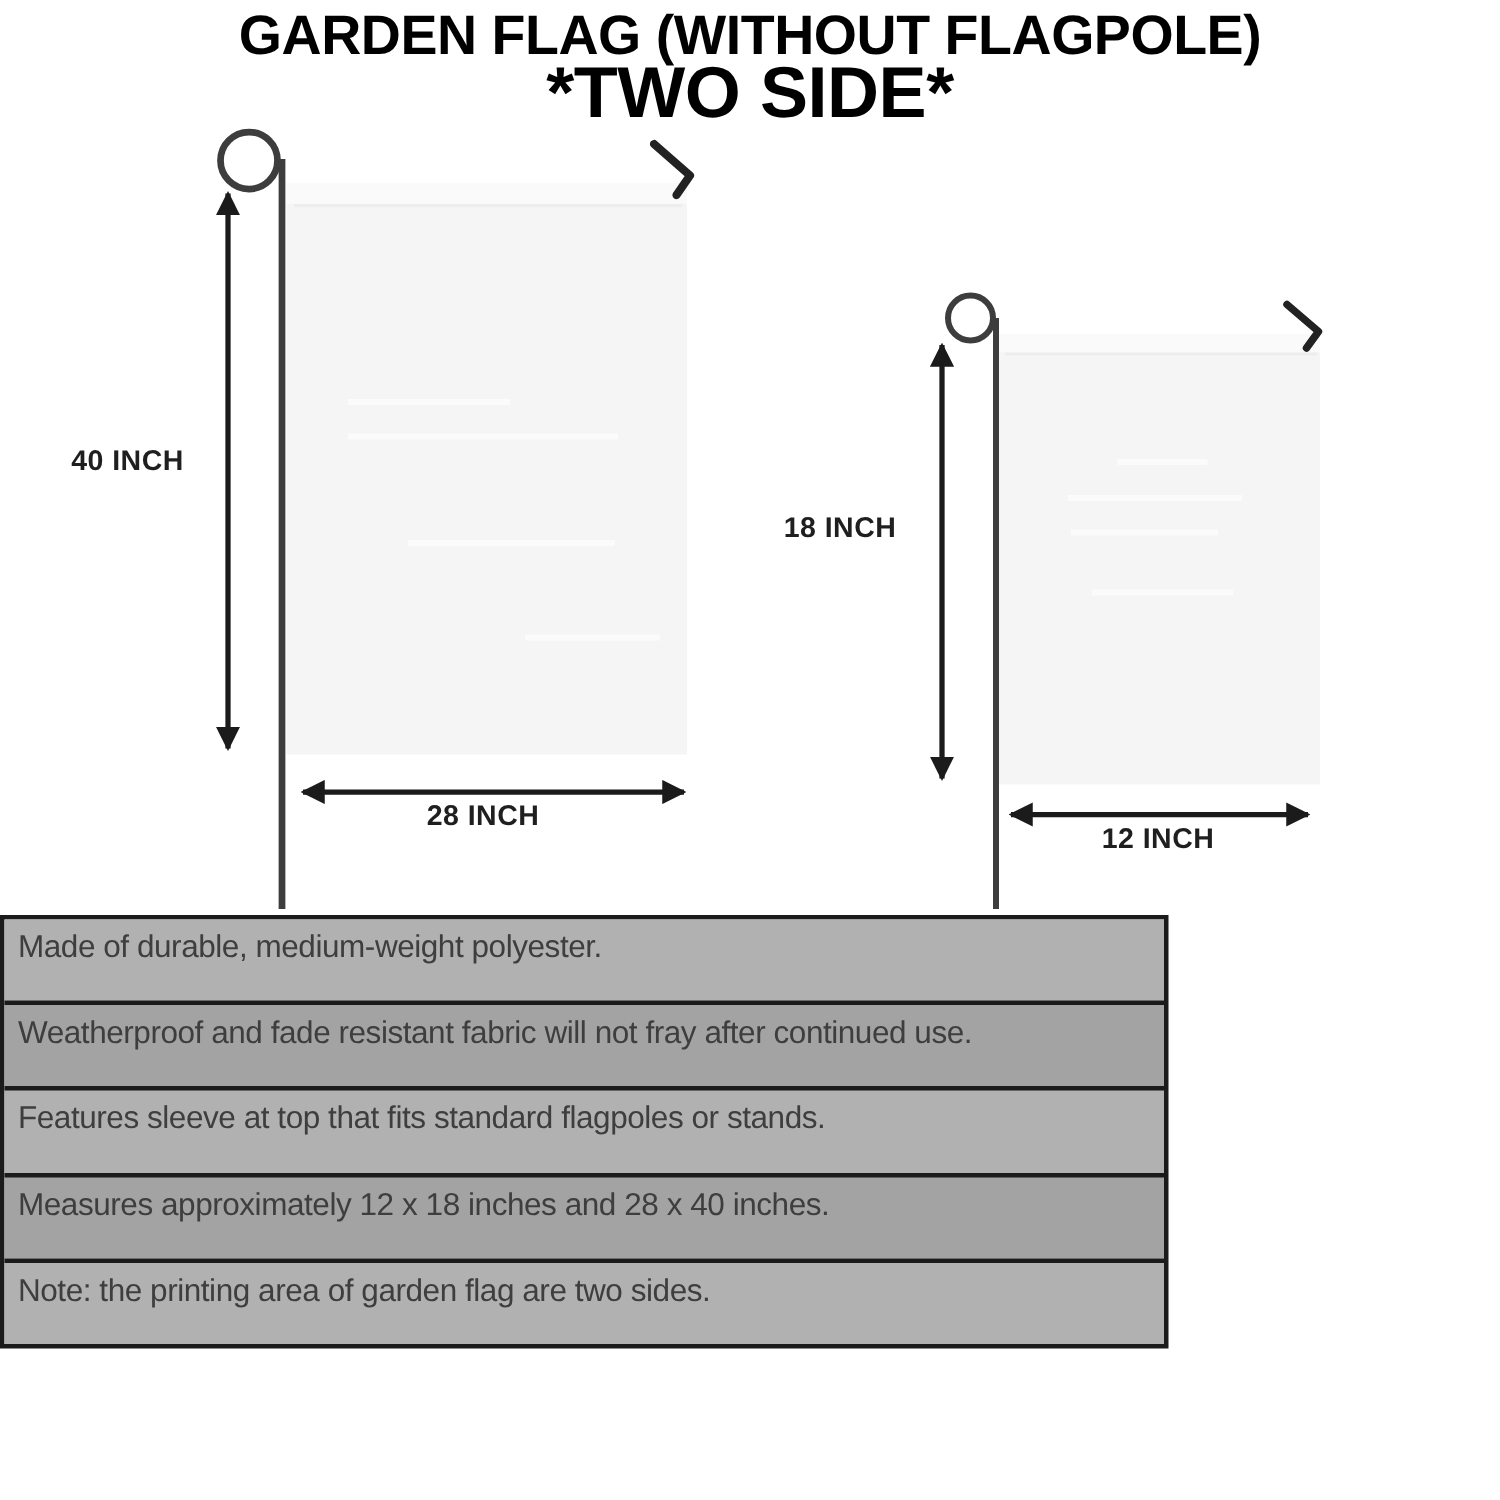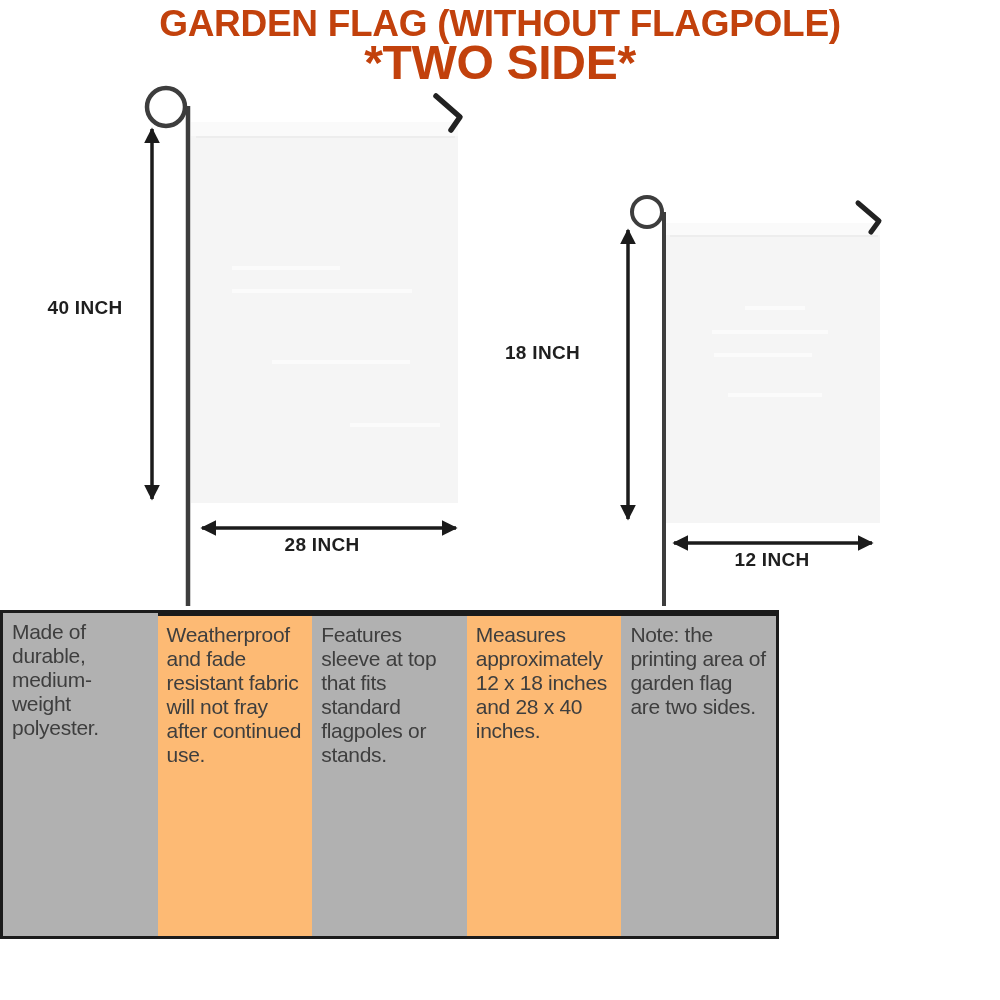--- a/index.html
+++ b/index.html
@@ -14,21 +14,21 @@
     overflow: hidden;
   }
 
   
   .title-block {
     position: absolute;
     top: 4px;
     left: 0;
     width: 100%;
     text-align: center;
-    color: #c2410c;
+    color: #000000;
     z-index: 3;
   }
   .title-line1 {
     font-size: 37px;
     font-weight: bold;
     letter-spacing: -0.3px;
     line-height: 40px;
   }
   .title-line2 {
     font-size: 48px;
@@ -51,46 +51,46 @@
     position: absolute;
     font-size: 19px;
     font-weight: bold;
     color: #1f1f1f;
     letter-spacing: 0.3px;
     z-index: 2;
     white-space: nowrap;
   }
   .label-40 { left: 30px;  top: 297px; width: 110px; text-align: center; }
   .label-28 { left: 232px; top: 534px; width: 180px; text-align: center; }
-  .label-18 { left: 505px; top: 342px; width: 110px; text-align: left; }
+  .label-18 { left: 505px; top: 342px; width: 110px; text-align: center; }
   .label-12 { left: 682px; top: 549px; width: 180px; text-align: center; }
 
   
   .features-table {
     position: absolute;
     left: 0;
     top: 610px;
     width: 779px;
-    height: 329px;
+    height: 289px;
     border: 3px solid #1b1b1b;
     display: flex;
-    flex-direction: row;
+    flex-direction: column;
     z-index: 2;
     background: #ffffff;
   }
   .feature-row {
     flex: 1;
     padding: 7px 10px 0 9px;
     font-size: 21px;
     letter-spacing: -0.3px;
     color: #3e3e3e;
     overflow: hidden;
   }
   .feature-row.gray  { background: #b1b1b1; }
-  .feature-row.white { background: #fdba74; }
+  .feature-row.white { background: #a3a3a3; }
   .feature-row + .feature-row { border-top: 3px solid #1b1b1b; }
 </style>
 </head>
 <body>
 
 <div class="canvas">
 
   <div class="title-block">
     <div class="title-line1">GARDEN FLAG (WITHOUT FLAGPOLE)</div>
     <div class="title-line2">*TWO SIDE*</div>

